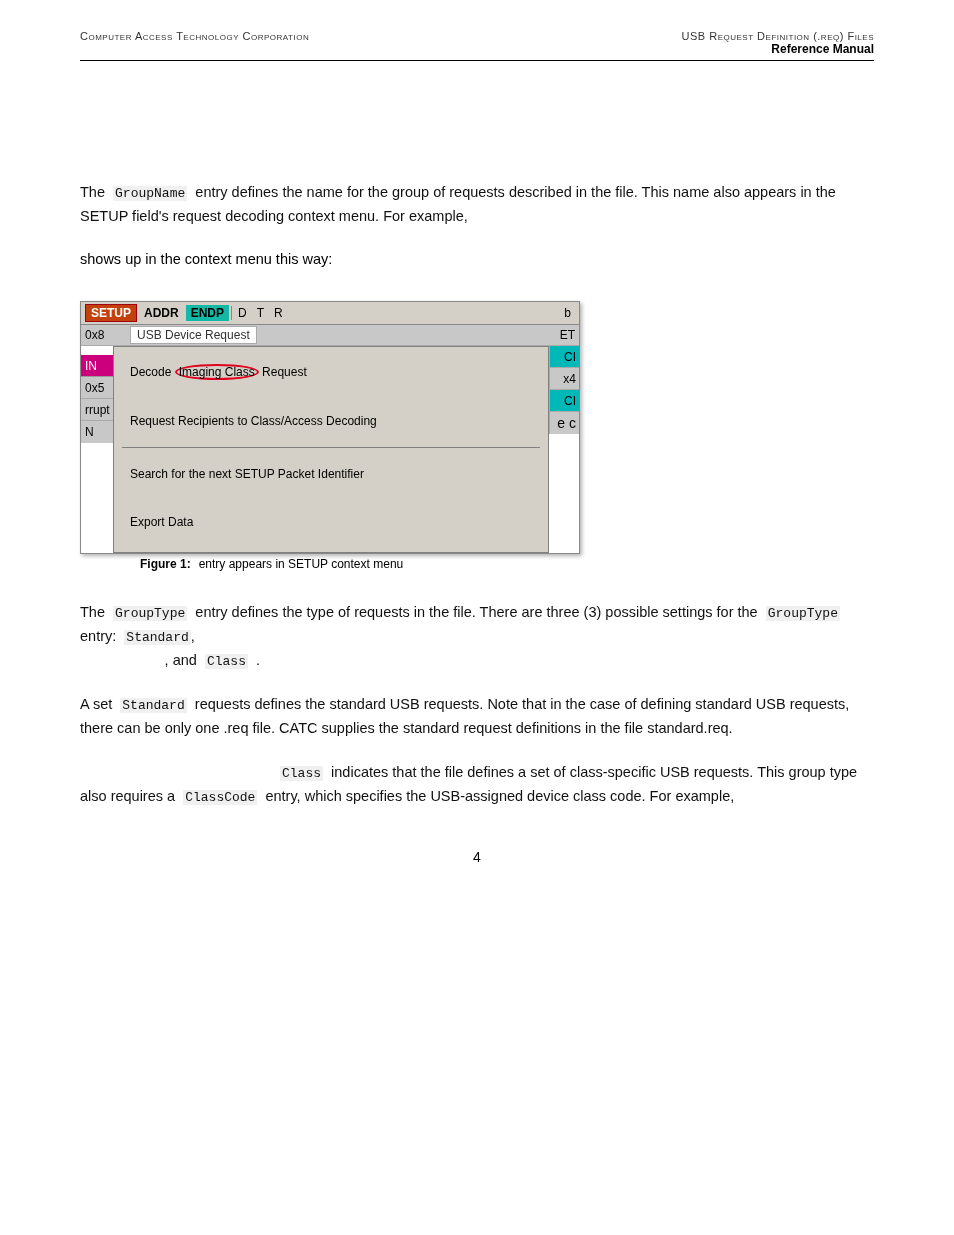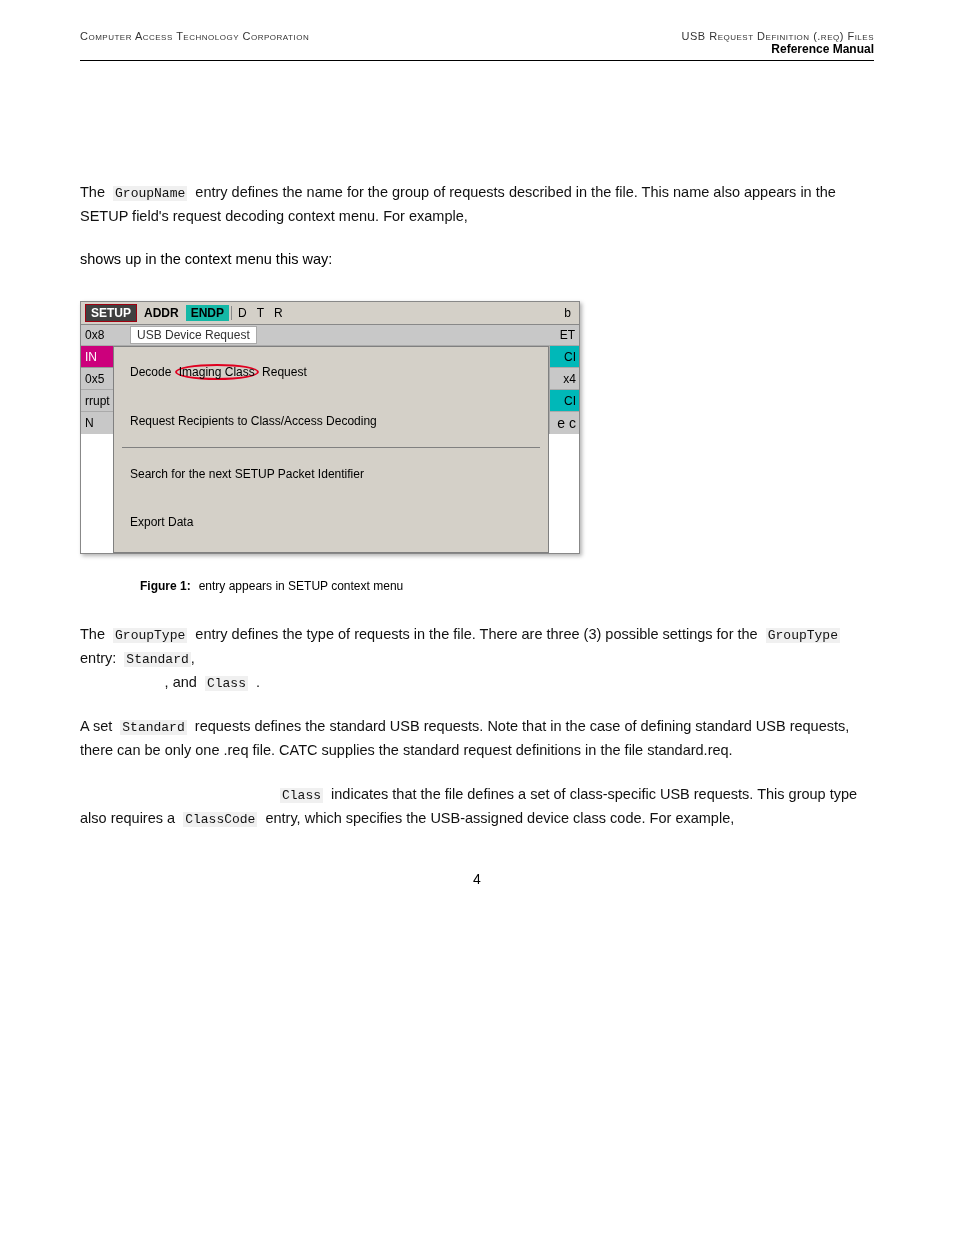--- a/index.html
+++ b/index.html
@@ -82,21 +82,21 @@
     }
     .toolbar-bar {
       display: flex;
       background: #d4d0c8;
       border-bottom: 1px solid #888;
       padding: 2px 4px;
       align-items: center;
       gap: 2px;
     }
     .tb-setup {
-      background: #404040;
+      background: #c2410c;
       color: #fff;
       font-weight: bold;
       font-size: 12px;
       padding: 1px 5px;
       border: 1px solid #a00010;
     }
     .tb-addr {
       color: #000;
       font-size: 12px;
       font-weight: bold;
@@ -150,21 +150,21 @@
       padding: 0 2px;
       line-height: 1;
     }
     .menu-separator {
       height: 1px;
       background: #808080;
       margin: 2px 8px;
     }
     .figure-caption {
       font-size: 12px;
-      margin-top: 22px;
+      margin-top: 0;
       margin-left: 60px;
       display: flex;
       gap: 8px;
     }
     .figure-label {
       font-weight: bold;
     }
     .figure-text {
       text-align: center;
     }
@@ -222,21 +222,21 @@
         
         <div style="display:flex;align-items:center;font-size:12px;background:#c8c8c8;border-bottom:1px solid #aaa;padding:1px 4px;gap:17px;">
           <span style="min-width:28px;">0x8</span>
           <span class="usb-device-request-label">USB Device Request</span>
           <span style="margin-left:auto;">ET</span>
         </div>
 
         
         <div style="display:flex;position:relative;">
 
-          <div style="flex:0 0 auto;width:32px;">
+          <div style="flex:0 0 auto;width:32px;margin-top:9px;">
 
             <div style="background:#cc007c;color:#fff;font-size:12px;padding:2px 4px;border-bottom:1px solid #999;height:22px;display:flex;align-items:center;">
               <span>IN</span>
             </div>
 
             <div style="background:#c8c8c8;font-size:12px;padding:2px 4px;border-bottom:1px solid #aaa;height:22px;display:flex;align-items:center;">
               <span>0x5</span>
             </div>
 
             <div style="background:#c8c8c8;font-size:12px;padding:2px 4px;border-bottom:1px solid #aaa;height:22px;display:flex;align-items:center;">

